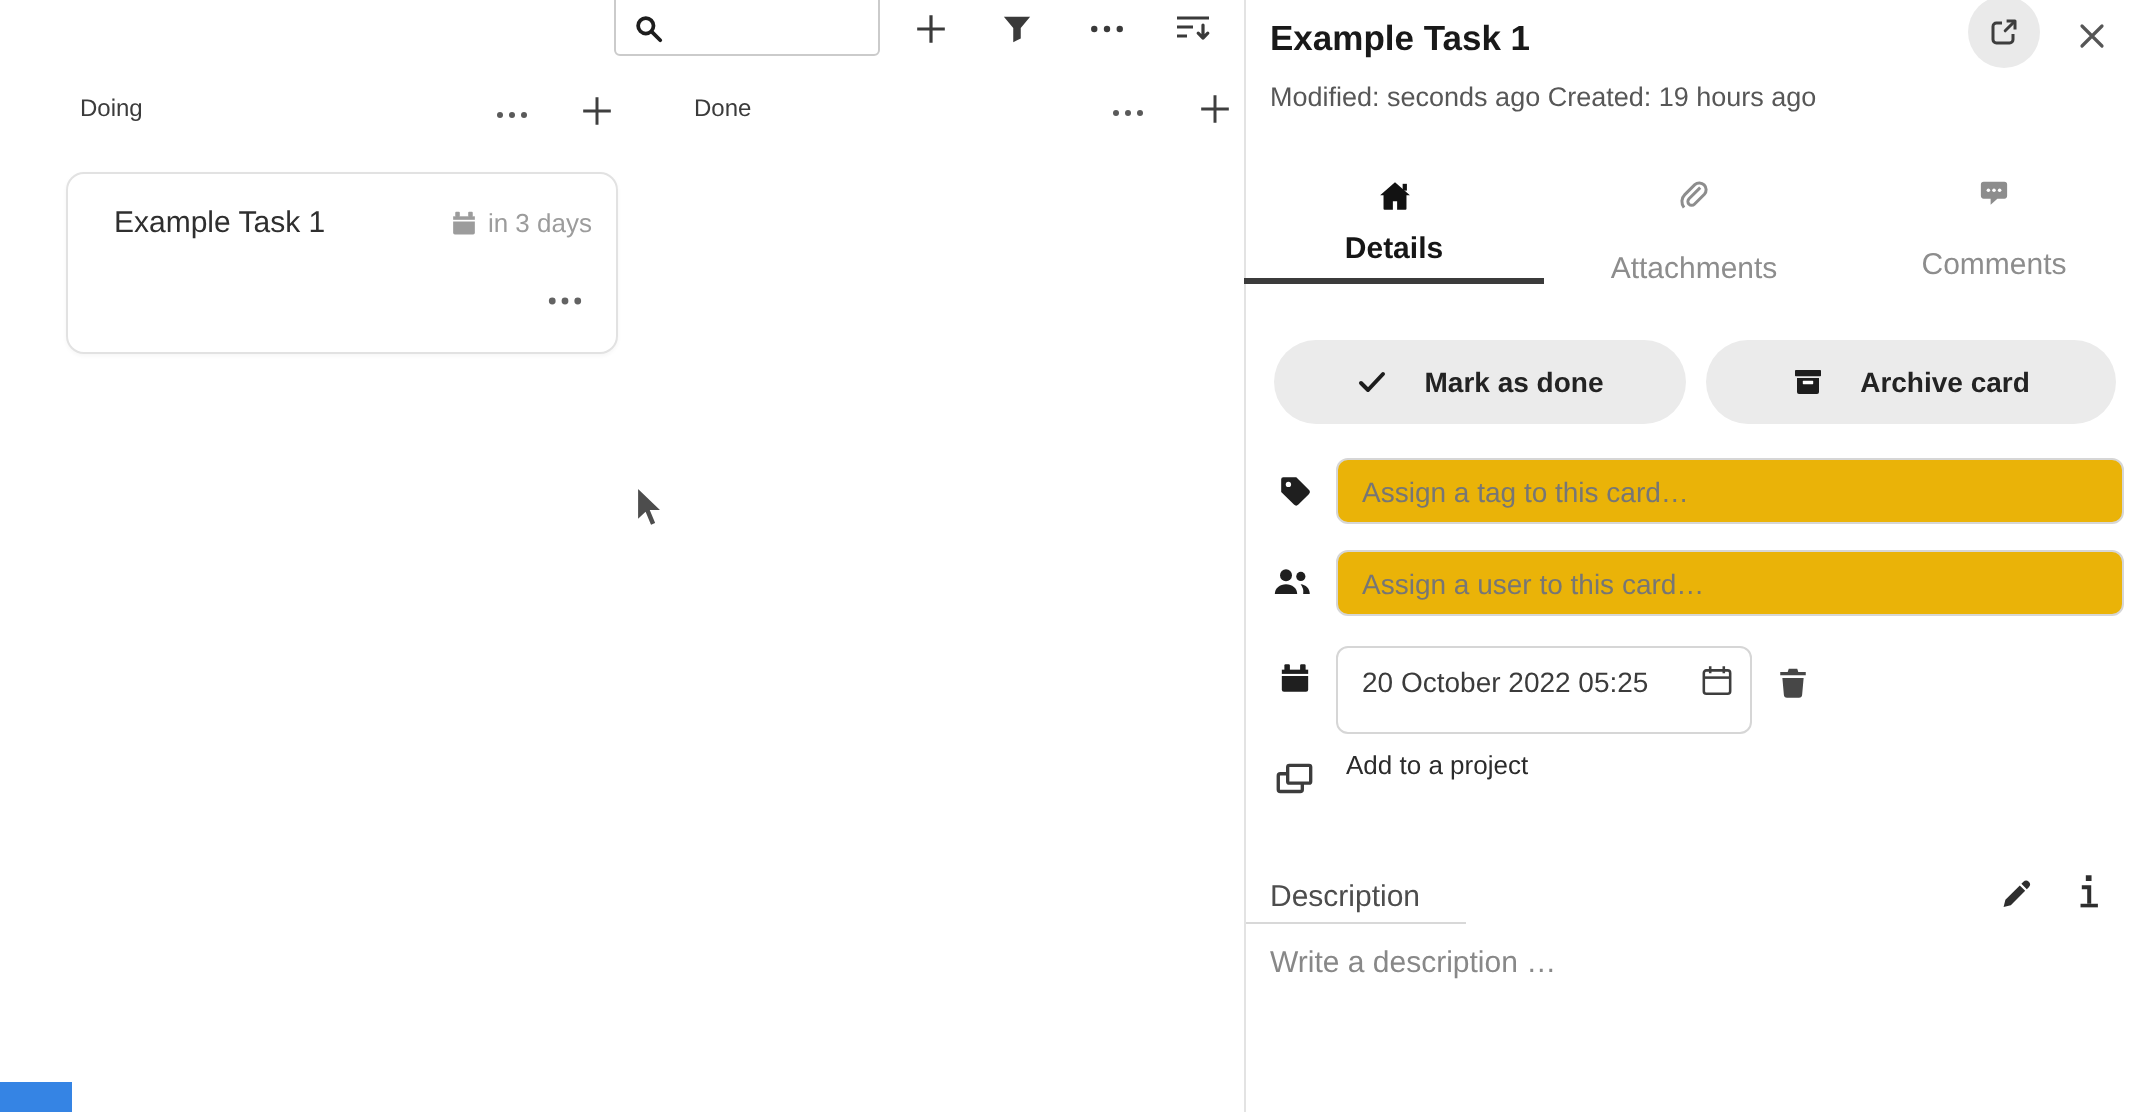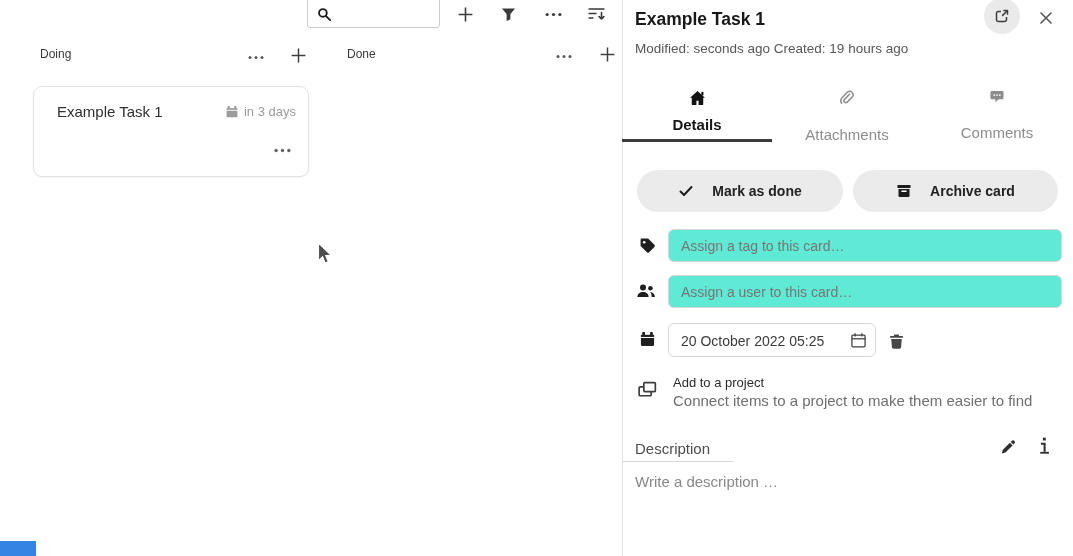--- a/index.html
+++ b/index.html
@@ -77,26 +77,26 @@
   .pill-done    { left:637px; width:206px; color:#1d1d1d; }
   .pill-archive { left:853px; width:205px; color:#1d1d1d; }
 
   .row-icon { color:#1f1f1f; }
   .tag-icon  { left:639px; top:237px; }
   .user-icon { left:636px; top:283px; }
   .date-icon { left:639px; top:331px; }
 
   .assign-input { left:668px; width:394px; height:33px; border:1px solid #d6d6d6;
     border-radius:6px; padding:0 12px; font:14px "Liberation Sans",sans-serif;
-    color:#333; outline:none; background:#5eead4; }
+    color:#333; outline:none; background:#eab308; }
   .assign-input::placeholder { color:#767676; opacity:1; }
   .tag-input  { top:229px; }
   .user-input { top:275px; }
 
-  .date-field { left:668px; top:323px; width:208px; height:34px; border:1px solid #d6d6d6;
+  .date-field { left:668px; top:323px; width:208px; height:44px; border:1px solid #d6d6d6;
     border-radius:6px; background:#fff; cursor:pointer; }
   .date-text { position:absolute; left:12px; top:9px; font-size:14px; color:#3b3b3b; }
   .date-cal-btn { position:absolute; right:8px; top:8px; color:#3e3e3e; background:none; border:none; cursor:pointer; }
   .trash-btn { left:888px; top:330px; width:22px; height:22px; color:#474747;
     background:none; border:none; cursor:pointer; }
 
   .project-row { left:623px; top:368px; width:440px; height:46px; cursor:pointer; }
   .project-icon { position:absolute; left:13px; top:11px; color:#3c3c3c; }
   .project-title { position:absolute; left:50px; top:7px; font-size:13px; color:#2b2b2b; }
   .project-sub { position:absolute; left:50px; top:24px; font-size:15px; color:#6f6f6f; }
@@ -343,21 +343,20 @@
 </button>
 
 <div class="abs project-row">
   <span class="project-icon">
     <svg width="23" height="21" viewBox="0 0 22 20" fill="none" stroke="currentColor" stroke-width="1.6">
         <rect x="7.5" y="3.5" width="11" height="8.5" rx="0.8"></rect>
         <path d="M7.5 7.5H4a1 1 0 0 0-1 1v6.5a1 1 0 0 0 1 1h9.5a1 1 0 0 0 1-1V12"></path>
       </svg>
   </span>
   <span class="project-title">Add to a project</span>
-  <span class="project-sub">Connect items to a project to make them easier to find</span>
 </div>
 
 <div class="abs desc-label">Description</div>
 <div class="abs desc-line"></div>
 <button class="abs pencil-btn">
   <span>
     <svg width="16" height="16" viewBox="0 0 16 16" fill="currentColor">
         <path d="M11.7 1.9a1.9 1.9 0 0 1 2.7 2.7l-1 1-2.7-2.7zM9.9 3.7l2.7 2.7L5.4 13.6l-3.6.9.9-3.6z"></path>
       </svg>
   </span>

